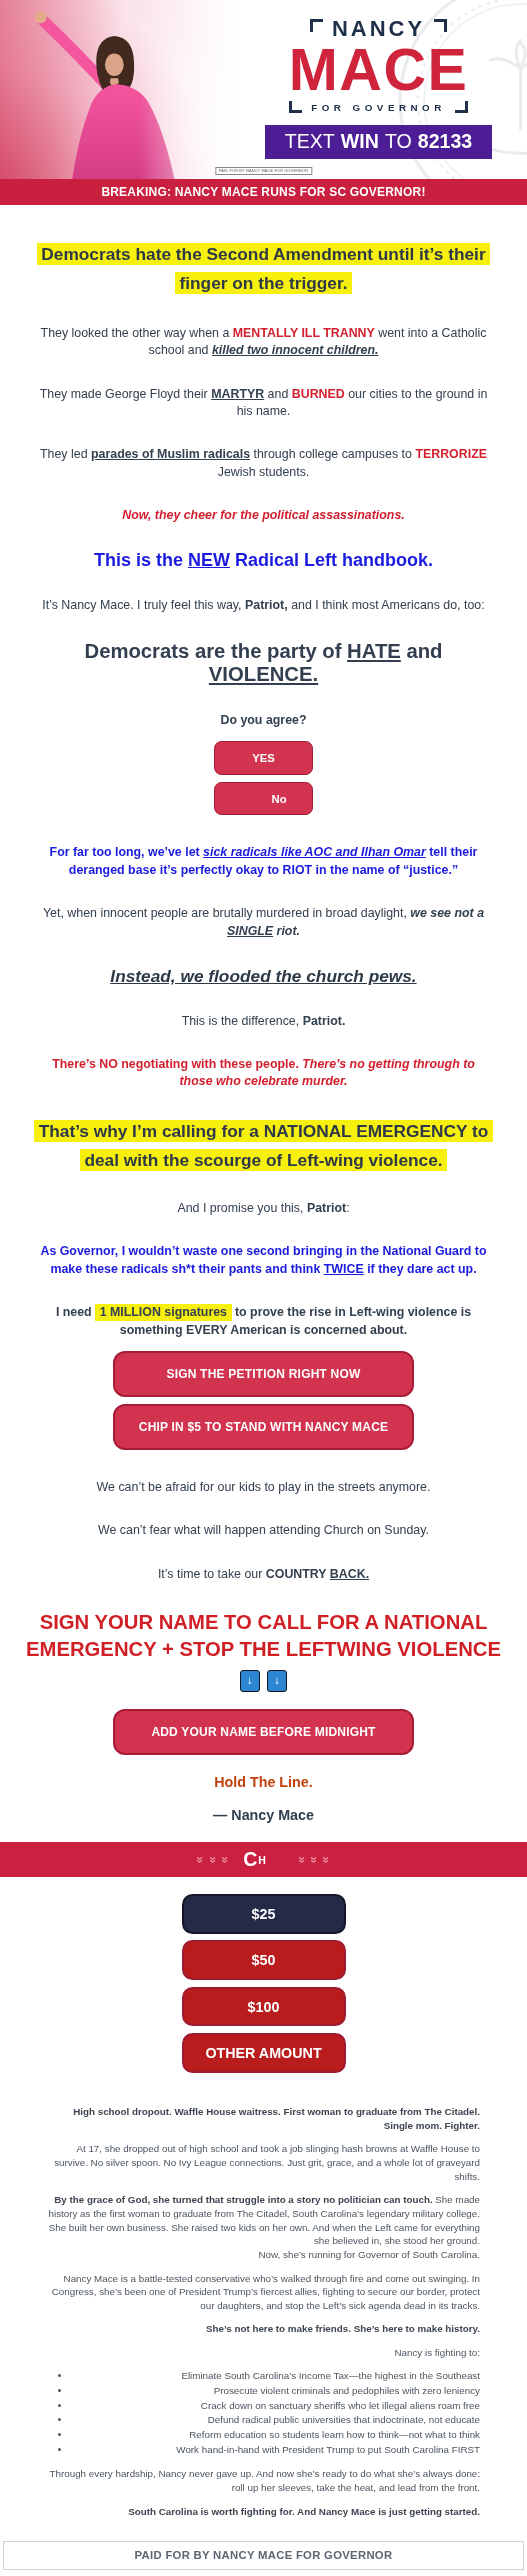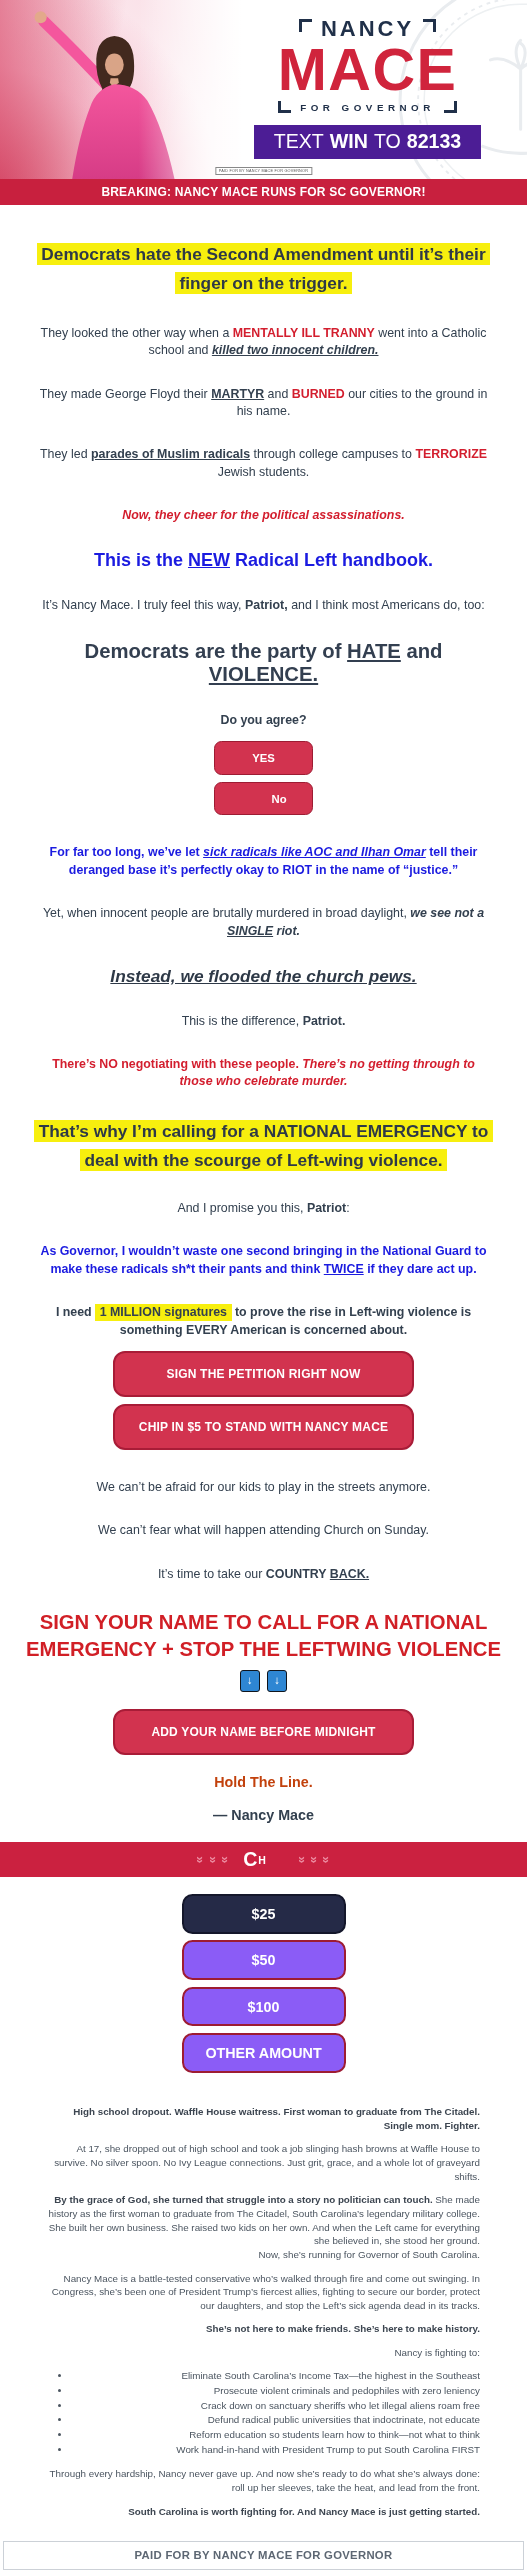--- a/index.html
+++ b/index.html
@@ -11,21 +11,21 @@
     background:
       linear-gradient(100deg, rgba(211,48,84,.55), rgba(255,255,255,0) 45%),
       radial-gradient(circle at -5% 110%, rgba(198,25,60,.75) 0%, rgba(236,130,160,.45) 40%, rgba(255,255,255,0) 70%),
       radial-gradient(circle at 55% 0%, rgba(250,225,232,.9), rgba(255,255,255,0) 60%),
       #fdf2f5; }
   .hero-photo::after { content:""; position:absolute; inset:0;
       background:linear-gradient(90deg, rgba(255,255,255,0) 55%, #fff 96%); }
   .figure-svg { position:absolute; left:0; top:0; }
   .hero-seal { position:absolute; right:-124px; top:-29px; width:260px; height:260px; }
 
-  .hero-logo { position:absolute; left:248px; top:18px; width:239px; text-align:center; }
+  .hero-logo { position:absolute; left:259px; top:18px; width:239px; text-align:center; }
   .logo-row1, .logo-row3 { display:flex; justify-content:center; gap:9px; }
   .logo-row1 { align-items:flex-start; }
   .logo-row3 { align-items:flex-end; margin-top:3px; }
   .bk { width:9.8px; height:9.8px; flex:0 0 auto; }
   .bk-tl { border-top:3px solid #203049; border-left:3px solid #203049; margin-top:0.8px; }
   .bk-tr { border-top:3px solid #203049; border-right:3px solid #203049; margin-top:0.8px; }
   .bk-bl { border-bottom:3px solid #203049; border-left:3px solid #203049; }
   .bk-br { border-bottom:3px solid #203049; border-right:3px solid #203049; }
   .logo-nancy { color:#203049; font-weight:bold; font-size:22px; letter-spacing:3px; line-height:1; }
   .logo-mace  { color:#d0243c; font-weight:bold; font-size:59px; letter-spacing:1.5px; line-height:.95; margin-top:1.5px; }
@@ -81,21 +81,21 @@
 
   
   .chev-bar { height:35px; background:#cb2140; display:flex; align-items:center; justify-content:center; }
   .chev { color:#ec8ba0; font-size:12.8px; font-weight:bold; display:inline-block; transform:rotate(90deg);
       letter-spacing:-0.8px; margin:0 3px; }
   .chev-group { display:flex; align-items:center; }
   .ch-logo { color:#fff; margin:0 30px 0 12px; display:flex; align-items:center; }
   .ch-c { font-size:19.6px; font-weight:bold; line-height:1; }
   .ch-h { font-size:10.5px; font-weight:bold; margin-left:0.8px; }
   .donate { padding:16.6px 0 19.6px; }
-  .btn-donate { width:164px; padding:9.8px 0; border-radius:10.5px; font-size:14.3px; background:#8b5cf6;
+  .btn-donate { width:164px; padding:9.8px 0; border-radius:10.5px; font-size:14.3px; background:#b91c1c;
       border:2.3px solid #9d1c33; margin-bottom:6.8px; }
   .btn-navy { background:#252a47; border-color:#14172b; }
 
   
   .bio { padding:6px 47px 0; text-align:right; }
   .bio p { font-size:9.8px; line-height:1.4; color:#4b5560; margin:0 0 9.8px; }
   .bio .b { color:#3c4550; }
   .bio ul { margin:0 0 9.8px; padding-left:24px; }
   .bio li { font-size:9.8px; line-height:1.5; color:#4b5560; }
 

